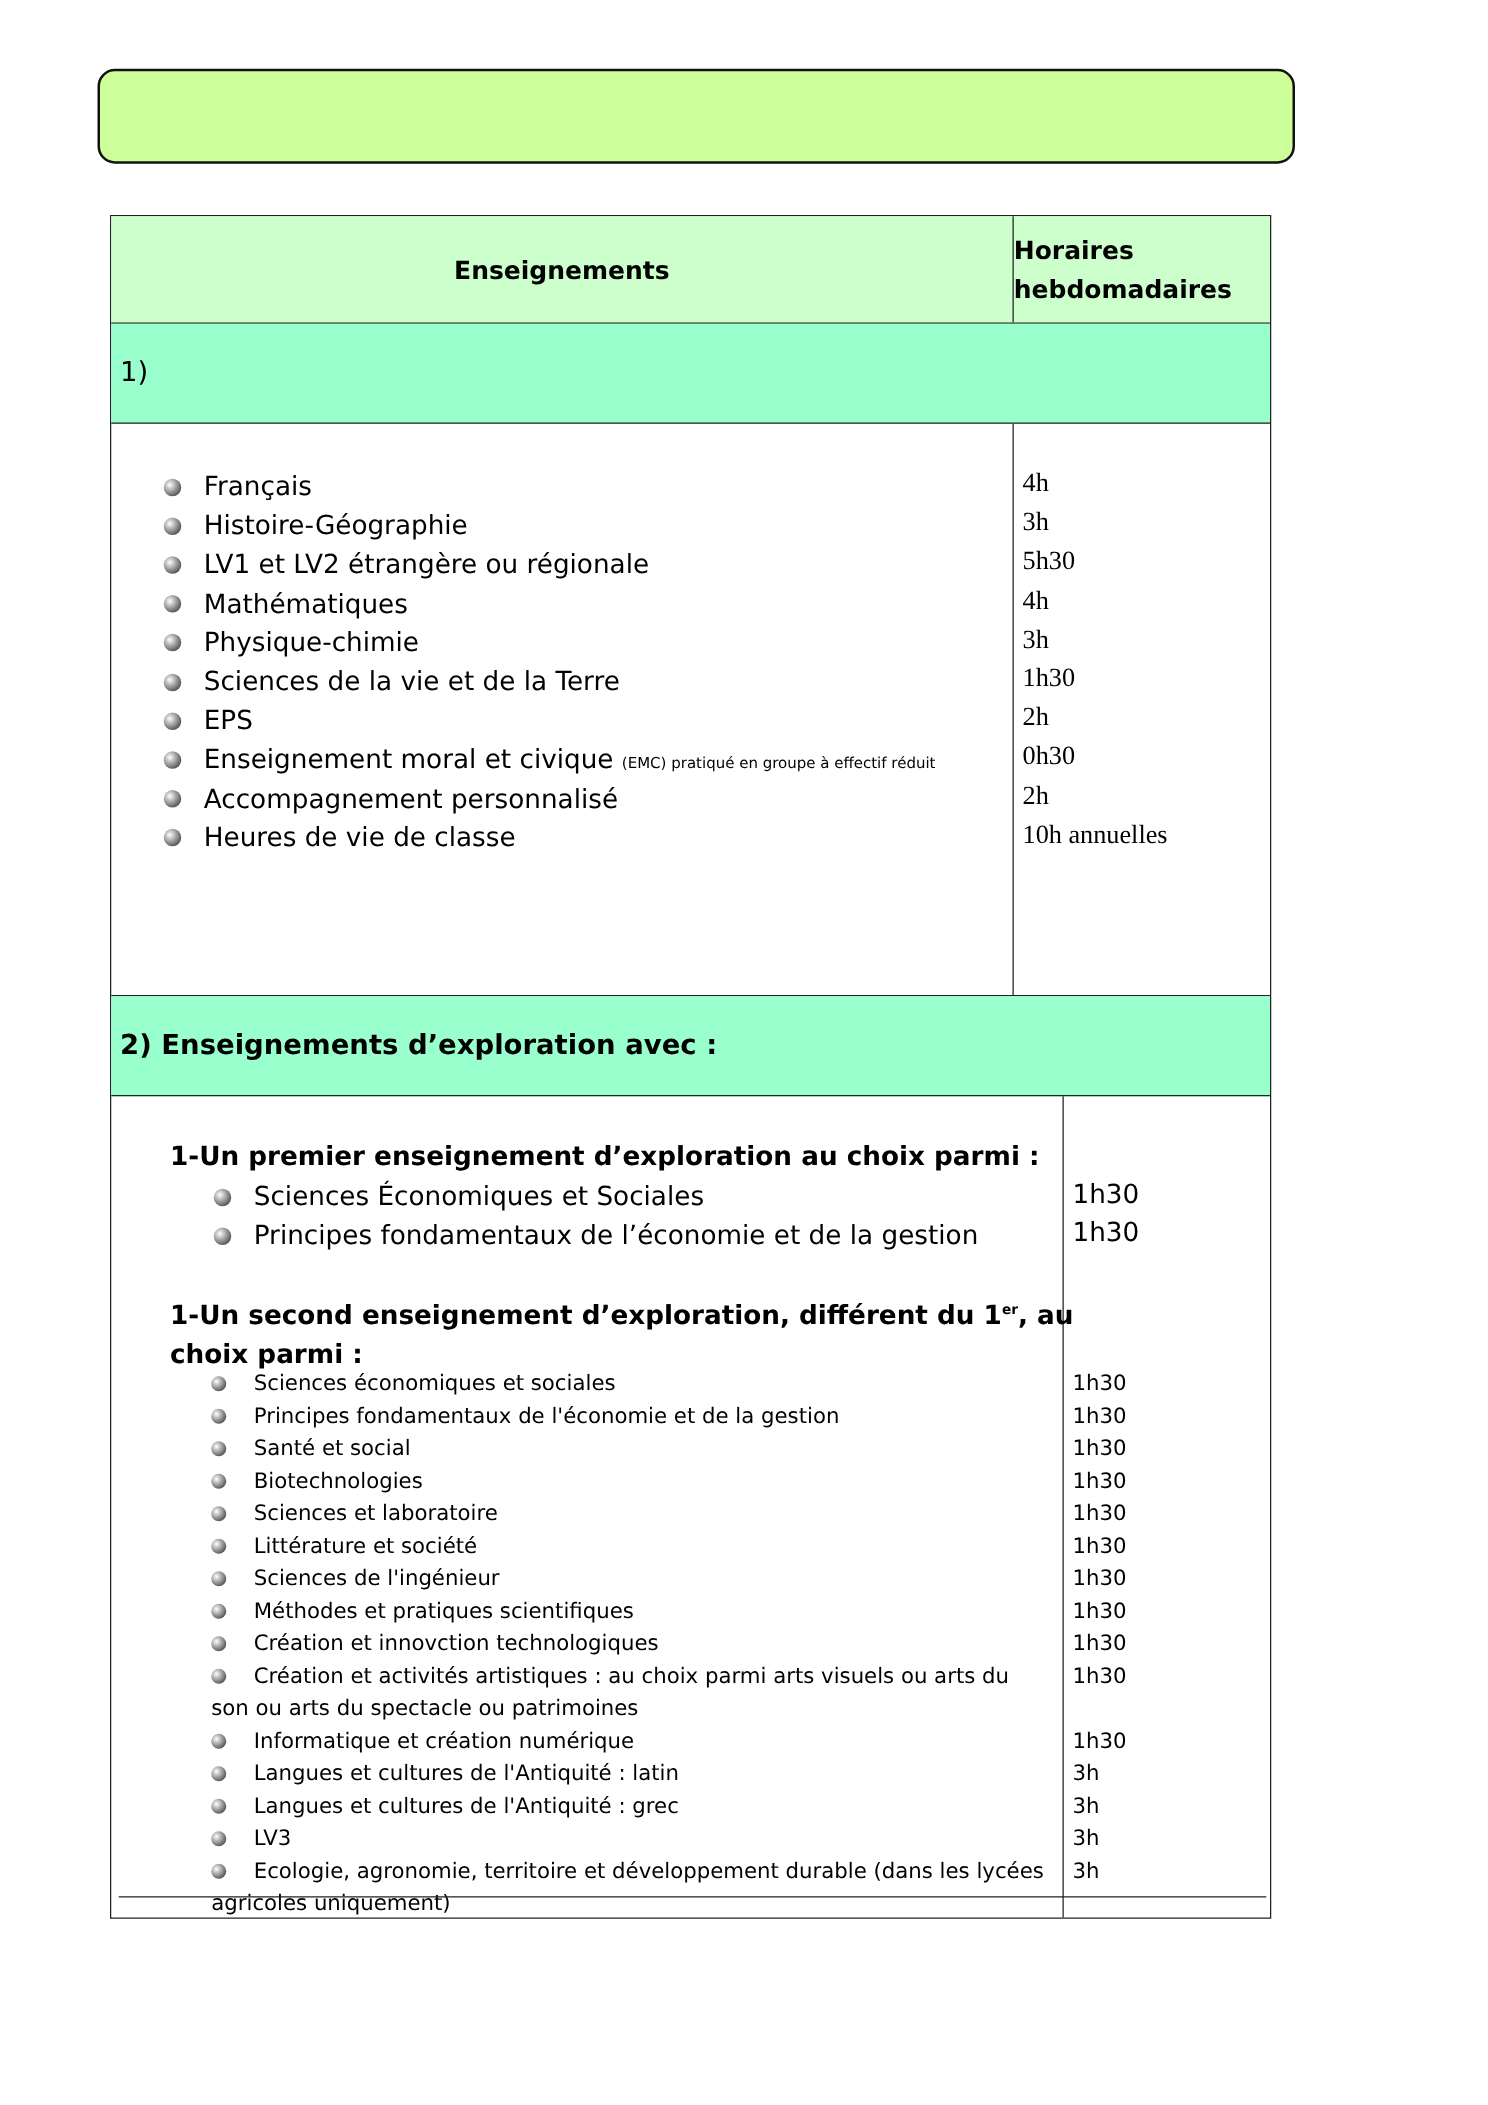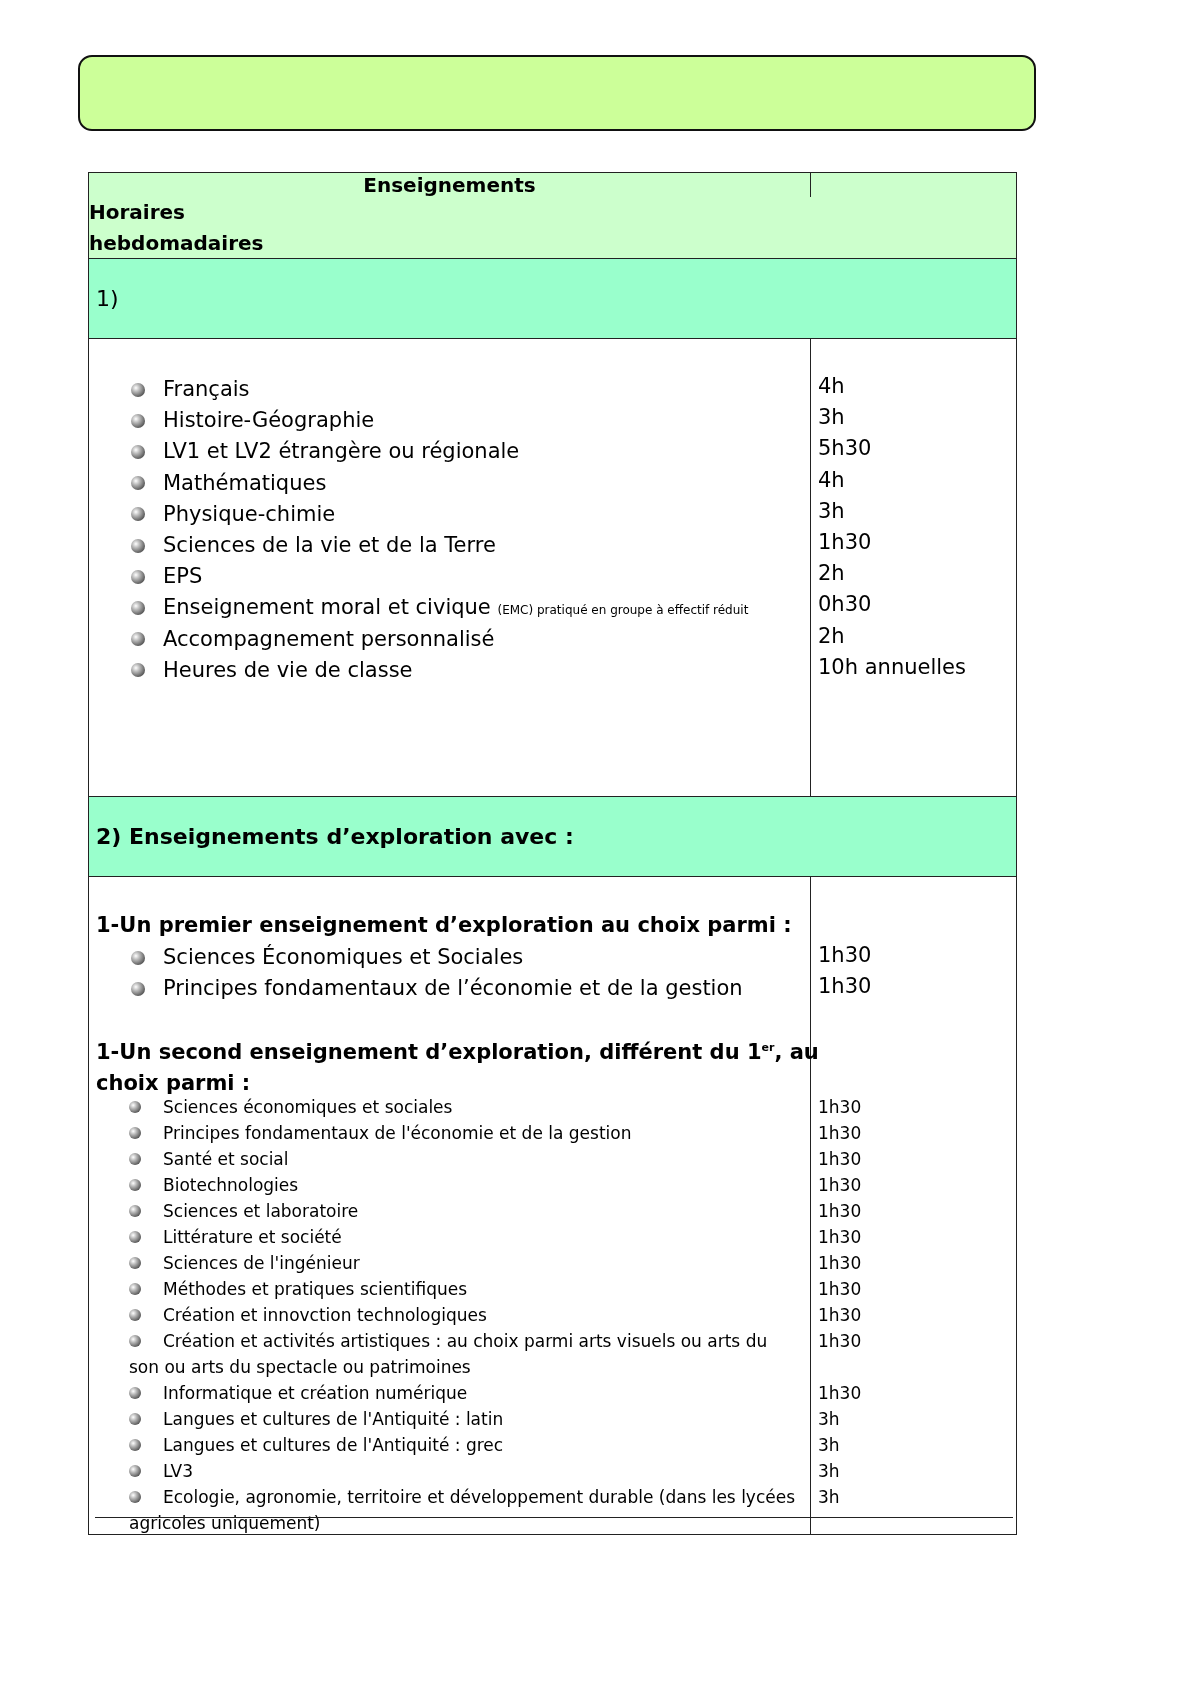--- a/index.html
+++ b/index.html
@@ -3,24 +3,24 @@
   <meta charset="utf-8">
   <style>
     html, body { margin: 0; padding: 0; background: #ffffff; }
     body { width: 1190px; height: 1684px; position: relative; overflow: hidden;
            font-family: "DejaVu Sans", sans-serif; color: #000; }
     .title-box { position: absolute; left: 78px; top: 55px; width: 954px; height: 72px;
                  background: #ccff99; border: 2px solid #111; border-radius: 14px; }
     .tbl { position: absolute; left: 88px; top: 172px; width: 929px;
            border: 1.5px solid #222; box-sizing: border-box; }
     .row { position: relative; display: flex; border-bottom: 1.5px solid #222; box-sizing: border-box; }
-    .row:last-child { border-bottom: none; }
+    .row:last-child { border-bottom: none; margin-left: 40px; }
     .c1 { width: 722px; box-sizing: border-box; border-right: 1.5px solid #222; position: relative; }
     .c2 { flex: 1; box-sizing: border-box; position: relative; }
-    .hdr { height: 86px; background: #ccffcc; flex-direction: column; }
+    .hdr { height: 86px; background: #ccffcc; }
     .hdr .c1 { display: flex; align-items: center; justify-content: center;
                font-size: 20px; font-weight: bold; }
     .hdr .c2 { display: flex; flex-direction: column; align-items: flex-start; justify-content: center;
                font-size: 20px; font-weight: bold; line-height: 31px; }
     .sec { height: 80px; background: #99ffcc; }
     .sec .full { width: 100%; display: flex; align-items: center; padding-left: 7px;
                  font-size: 22px; font-weight: bold; box-sizing: border-box; }
     .sec .num-normal { font-weight: normal; margin-right: 6px; }
     .blk1 { height: 458px; }
     .blk2 { height: 657px; }
@@ -74,21 +74,21 @@
         <li class="li"><span class="bullet"></span><span>Mathématiques</span></li>
         <li class="li"><span class="bullet"></span><span>Physique-chimie</span></li>
         <li class="li"><span class="bullet"></span><span>Sciences de la vie et de la Terre</span></li>
         <li class="li"><span class="bullet"></span><span>EPS</span></li>
         <li class="li"><span class="bullet"></span><span>Enseignement moral et civique</span> <span class="emc-note">(EMC) pratiqué en groupe à effectif réduit</span></li>
         <li class="li"><span class="bullet"></span><span>Accompagnement personnalisé</span></li>
         <li class="li"><span class="bullet"></span><span>Heures de vie de classe</span></li>
       </ul>
     </div>
     <div class="c2">
-      <ul class="hours big-h" style="top:32px;">
+      <ul class="hours big-h" style="top:32px;font-family:Liberation Serif, serif;">
         <li class="h">4h</li>
         <li class="h">3h</li>
         <li class="h">5h30</li>
         <li class="h">4h</li>
         <li class="h">3h</li>
         <li class="h">1h30</li>
         <li class="h">2h</li>
         <li class="h">0h30</li>
         <li class="h">2h</li>
         <li class="h">10h annuelles</li>

